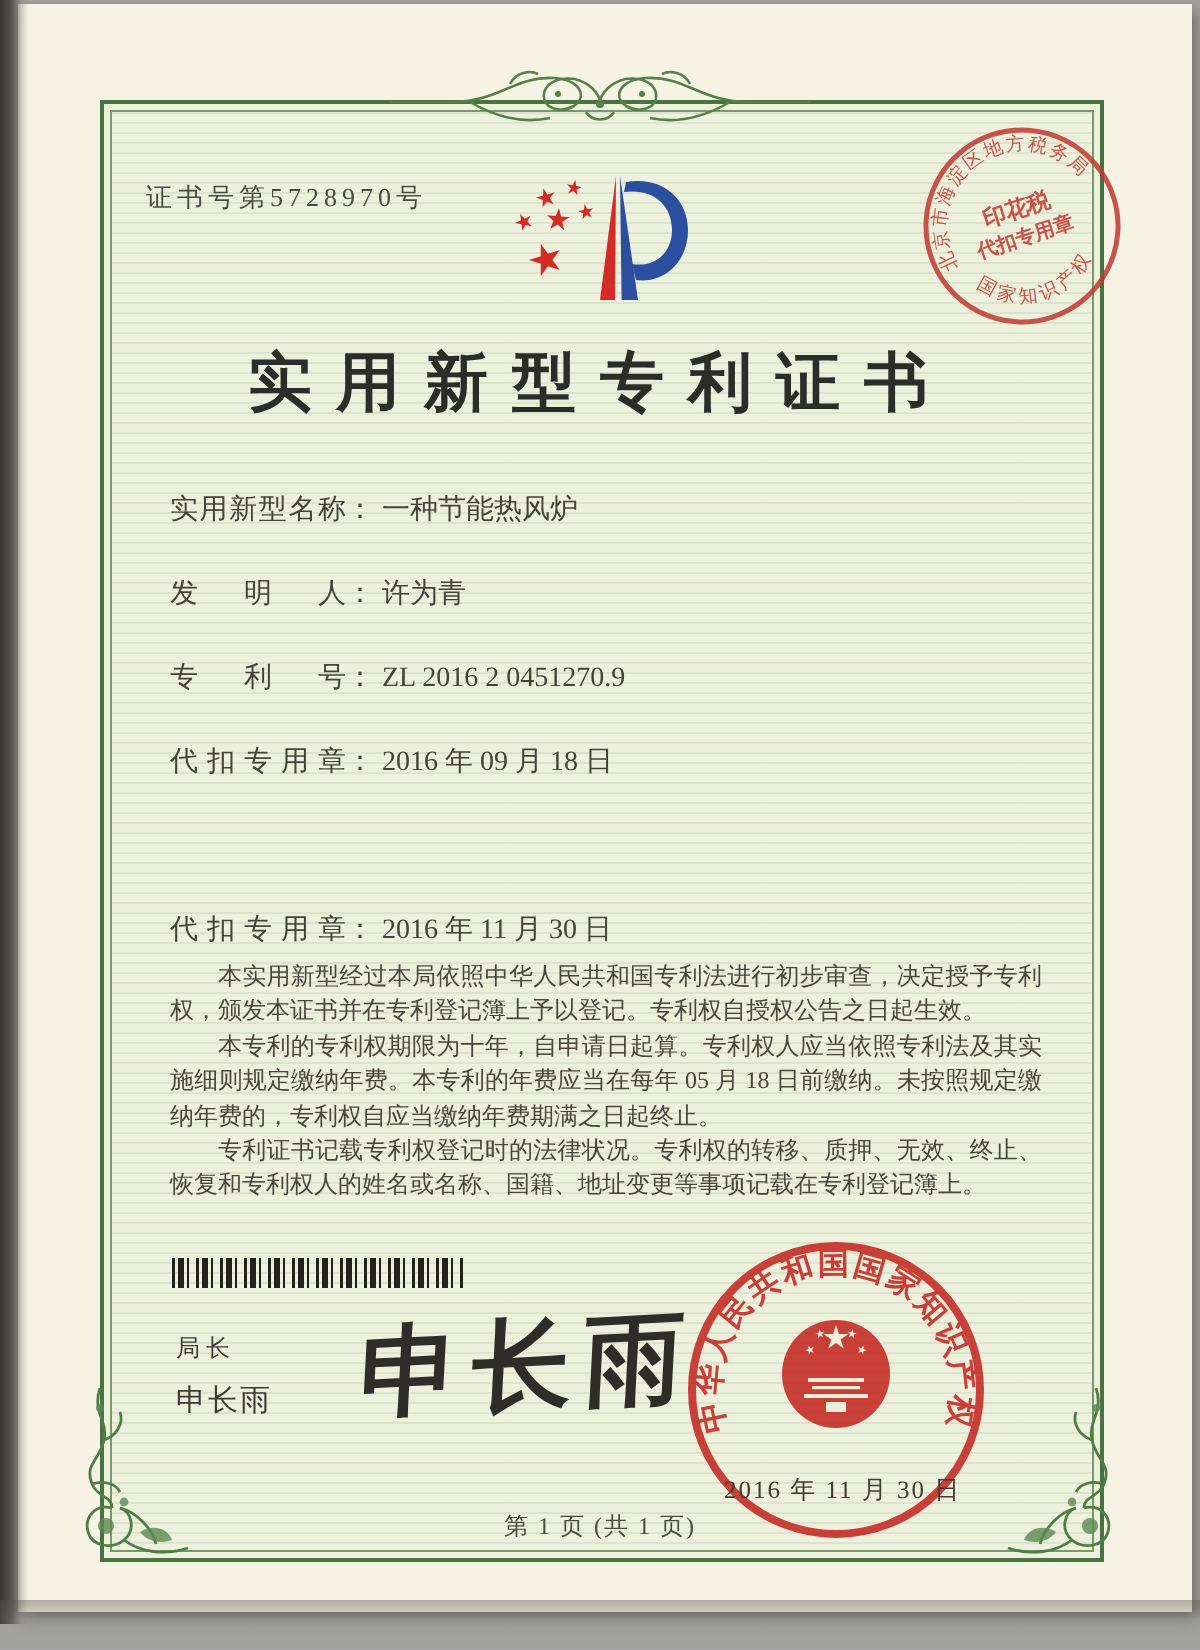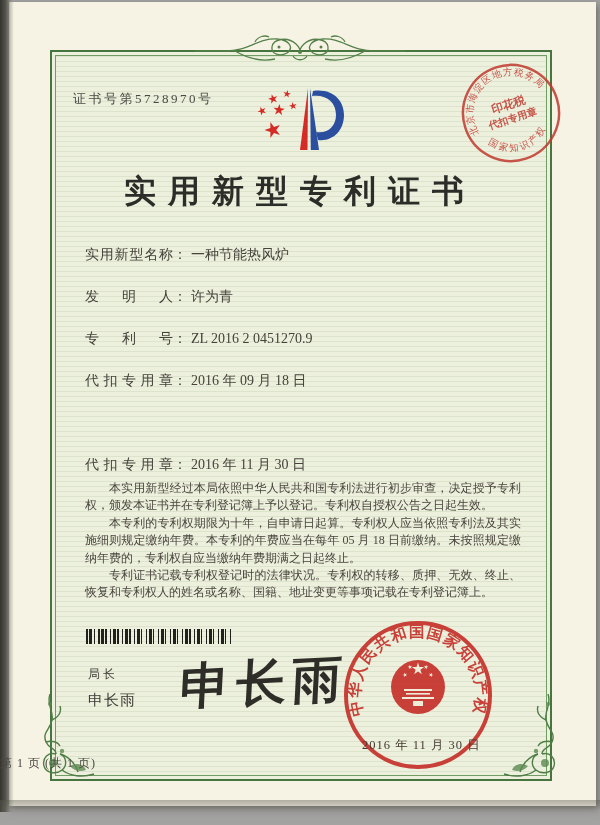--- a/index.html
+++ b/index.html
@@ -28,21 +28,21 @@
   .fcolon{display:inline-block;margin-right:4px;}
   .paras{left:85px;top:480px;width:436px;font-size:12px;line-height:17.4px;color:#4a463e;
     text-align:justify;}
   .paras p{margin:0;text-indent:2em;}
   .barcode{left:86px;top:629px;width:146px;height:15px;
     background:repeating-linear-gradient(90deg,#23211e 0px,#23211e 1.5px,rgba(0,0,0,0) 1.5px,rgba(0,0,0,0) 3px,#23211e 3px,#23211e 6px,rgba(0,0,0,0) 6px,rgba(0,0,0,0) 7.5px,#23211e 7.5px,#23211e 8.5px,rgba(0,0,0,0) 8.5px,rgba(0,0,0,0) 12px);}
   .sig-title{left:88px;top:666px;font-size:12px;color:#3d3b34;letter-spacing:3px;}
   .sig-name{left:88px;top:691px;font-size:15px;color:#3d3b34;letter-spacing:1px;}
   .autograph{left:180px;top:650px;width:160px;font-size:50px;color:#2f2d28;
     transform:rotate(-3deg) skewX(-6deg);letter-spacing:6px;font-weight:bold;white-space:nowrap;}
-  .footer{left:0;top:755px;width:600px;text-align:left;font-size:12px;color:#4a4a42;letter-spacing:1px;}
+  .footer{left:0;top:755px;width:600px;text-align:center;font-size:12px;color:#4a4a42;letter-spacing:1px;}
   .seal-bottom{left:340px;top:617px;width:156px;height:156px;opacity:0.92;}
   .seal-date{left:362px;top:737px;font-size:12.5px;color:#433a30;letter-spacing:1px;white-space:nowrap;}
   .seal-top{left:458px;top:60px;width:106px;height:106px;transform:rotate(-18deg);opacity:0.85;}
   .ornament-top{left:195px;top:28px;width:210px;height:46px;}
   .corner-bl{left:36px;top:694px;width:62px;height:86px;}
   .corner-br{left:500px;top:694px;width:62px;height:86px;transform:scaleX(-1);}
   .logo{left:252px;top:84px;width:92px;height:78px;}
 </style>
 </head>
 <body>

